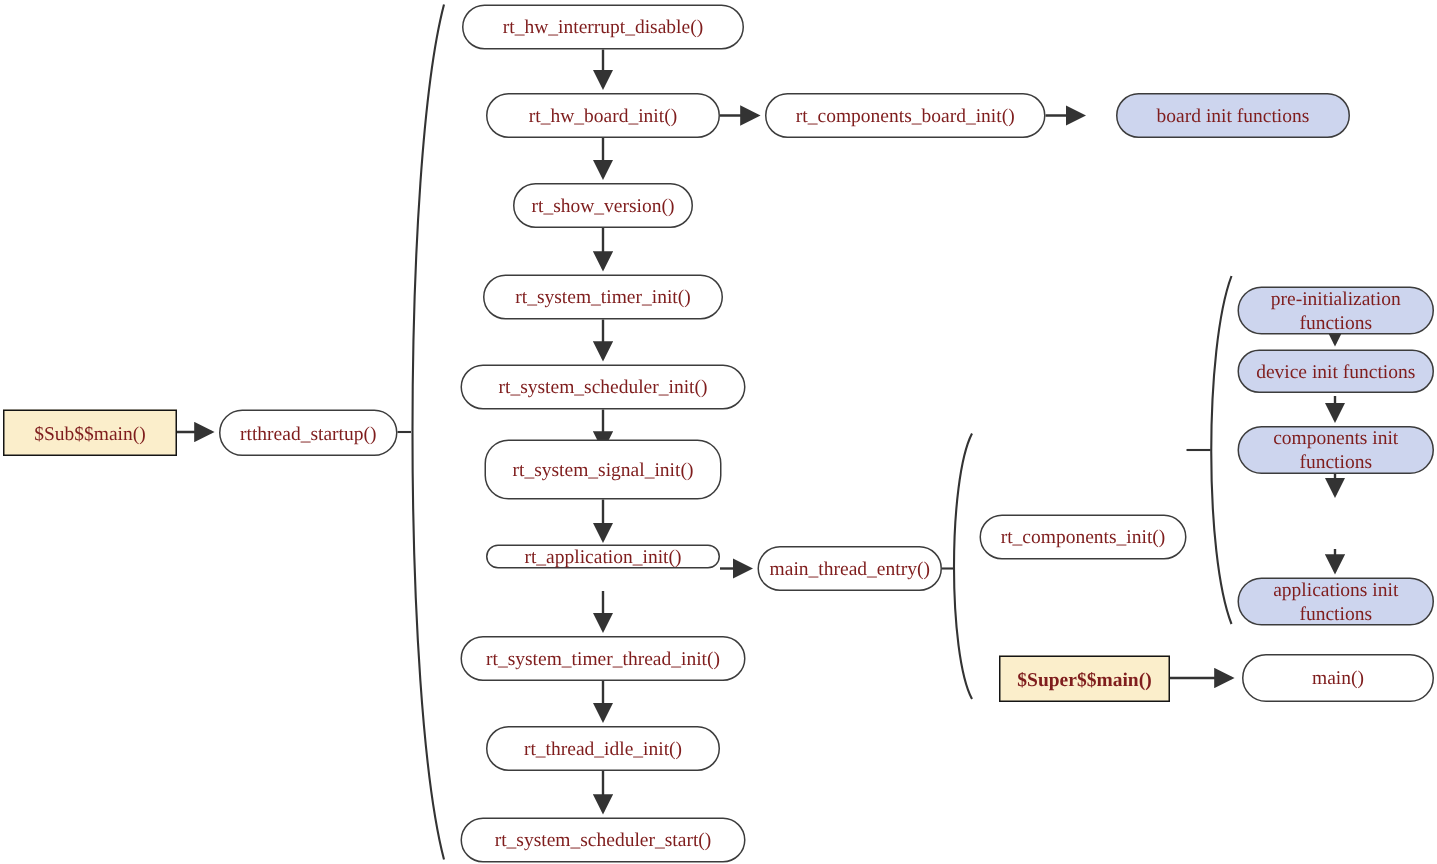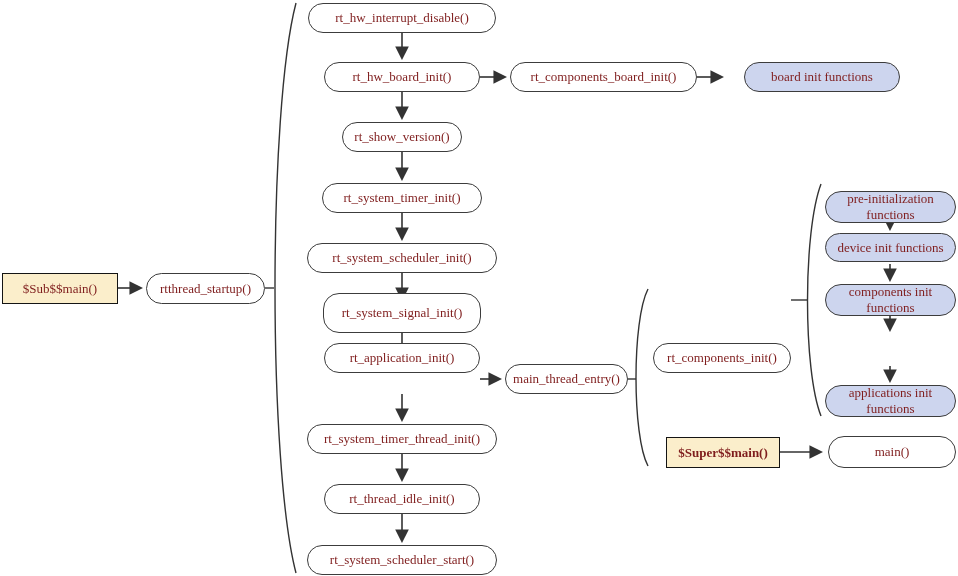--- a/index.html
+++ b/index.html
@@ -72,21 +72,21 @@
 
   <div class="node rect tan" style="left:2px;top:273px;width:116px;height:31px;">$Sub$$main()</div>
   <div class="node pill" style="left:146px;top:273px;width:119px;height:31px;">rtthread_startup()</div>
 
   <div class="node pill" style="left:308px;top:3px;width:188px;height:30px;">rt_hw_interrupt_disable()</div>
   <div class="node pill" style="left:324px;top:62px;width:156px;height:30px;">rt_hw_board_init()</div>
   <div class="node pill" style="left:342px;top:122px;width:120px;height:30px;">rt_show_version()</div>
   <div class="node pill" style="left:322px;top:183px;width:160px;height:30px;">rt_system_timer_init()</div>
   <div class="node pill" style="left:307px;top:243px;width:190px;height:30px;">rt_system_scheduler_init()</div>
   <div class="node pill" style="left:323px;top:293px;width:158px;height:40px;">rt_system_signal_init()</div>
-  <div class="node pill" style="left:324px;top:343px;width:156px;height:30px;">rt_application_init()</div>
+  <div class="node pill" style="left:324px;top:363px;width:156px;height:16px;">rt_application_init()</div>
   <div class="node pill" style="left:307px;top:424px;width:190px;height:30px;">rt_system_timer_thread_init()</div>
   <div class="node pill" style="left:324px;top:484px;width:156px;height:30px;">rt_thread_idle_init()</div>
   <div class="node pill" style="left:307px;top:545px;width:190px;height:30px;">rt_system_scheduler_start()</div>
 
   <div class="node pill" style="left:510px;top:62px;width:187px;height:30px;">rt_components_board_init()</div>
   <div class="node pill blue" style="left:744px;top:62px;width:156px;height:30px;">board init functions</div>
 
   <div class="node pill" style="left:505px;top:364px;width:123px;height:30px;">main_thread_entry()</div>
   <div class="node pill" style="left:653px;top:303px;width:138px;height:30px;margin-top:40px;">rt_components_init()</div>
 

